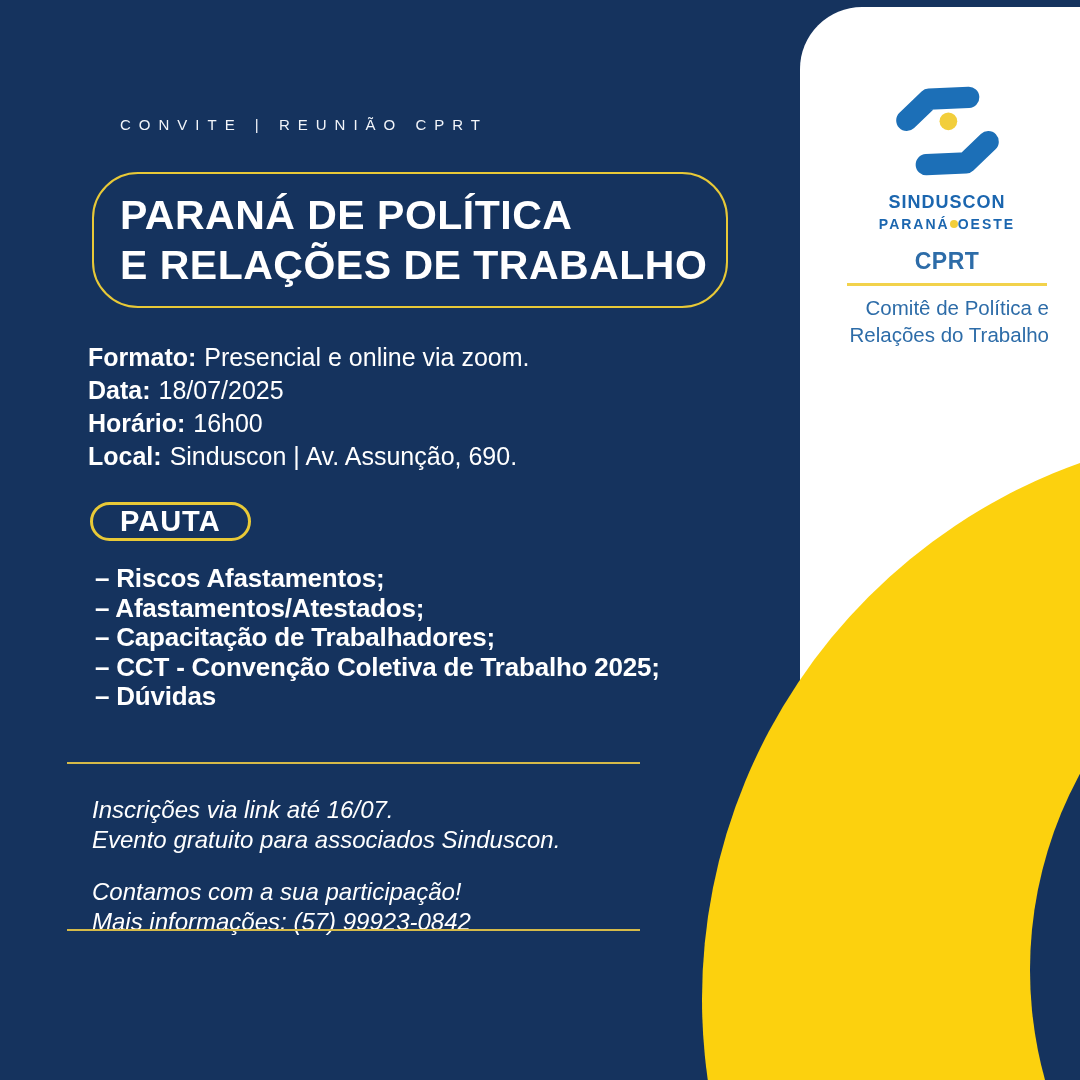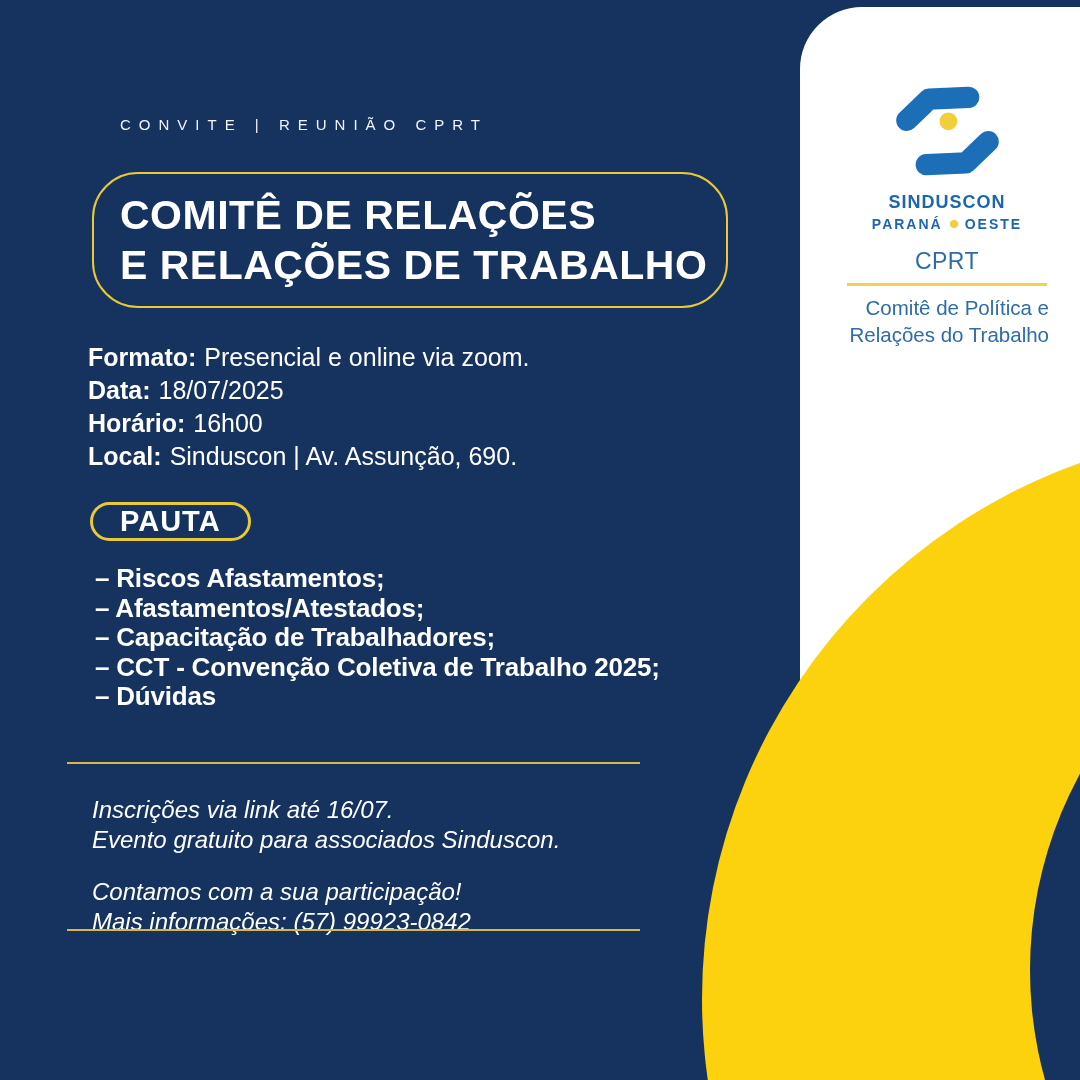--- a/index.html
+++ b/index.html
@@ -13,24 +13,24 @@
   .side-panel {
     position:absolute; left:800px; top:7px; width:280px; height:1073px;
     background:#FFFFFF; border-top-left-radius:62px; z-index:1;
   }
   .panel-inner {
     padding-top:78px; display:flex; flex-direction:column; align-items:center;
     transform:translateX(7px);
   }
   .logo-svg { display:block; }
   .wordmark { margin-top:14px; font-size:18px; font-weight:700; letter-spacing:1px; color:#1B66AF; }
-  .region-row { margin-top:3px; display:flex; align-items:center; gap:7px;
+  .region-row { margin-top:3px; display:flex; align-items:center; 
     font-size:14px; font-weight:700; letter-spacing:2px; color:#1B66AF; }
   .region-dot { width:8px; height:8px; border-radius:50%; background:#F2CE3B; }
-  .acronym { margin-top:16px; font-size:23px; font-weight:400; color:#2D6CA8; letter-spacing:0.5px; }
+  .acronym { margin-top:16px; font-size:23px; font-weight:700; color:#2D6CA8; letter-spacing:0.5px; }
   .acronym-rule { margin-top:8px; width:200px; height:3px; background:#F2D24B; }
   .committee-name { margin-top:8px; width:204px; text-align:right;
     font-size:20.5px; line-height:1.32; color:#2D6CA8; }
 
   
   .yellow-circle {
     position:absolute; left:702px; top:430px; width:1138px; height:1138px;
     border-radius:50%; background:#FCD10E; z-index:2;
   }
   .navy-circle {
@@ -100,21 +100,21 @@
   </div>
 
   <div class="yellow-circle"></div>
   <div class="navy-circle"></div>
 
   <div class="content">
 
     <div class="eyebrow">CONVITE | REUNIÃO CPRT</div>
 
     <div class="title-box">
-      <div class="title-line">COMITÊ DE RELAÇÕES</div>
+      <div class="title-line">PARANÁ DE POLÍTICA</div>
       <div class="title-line">E RELAÇÕES DE TRABALHO</div>
     </div>
 
     <div class="details">
       <div class="detail-row">
         <span class="detail-label">Formato:</span><span>Presencial e online via zoom.</span>
       </div>
       <div class="detail-row">
         <span class="detail-label">Data:</span><span>18/07/2025</span>
       </div>

